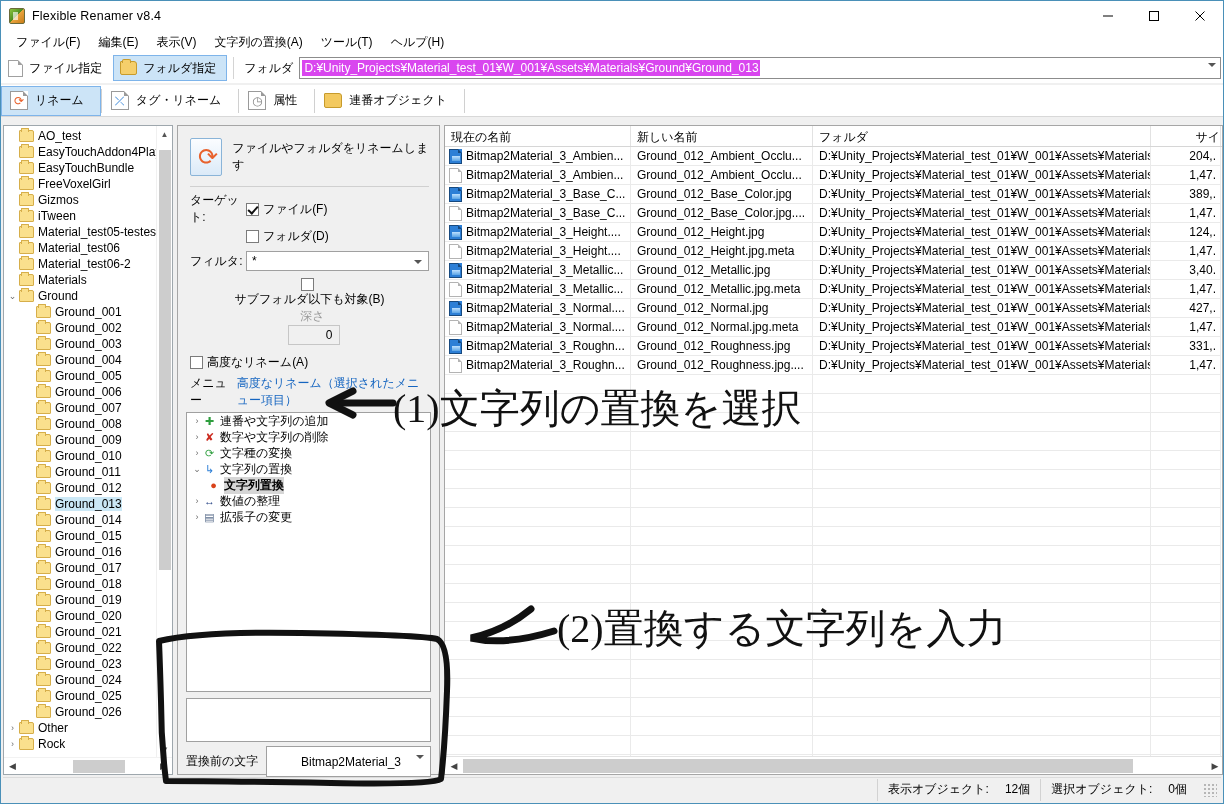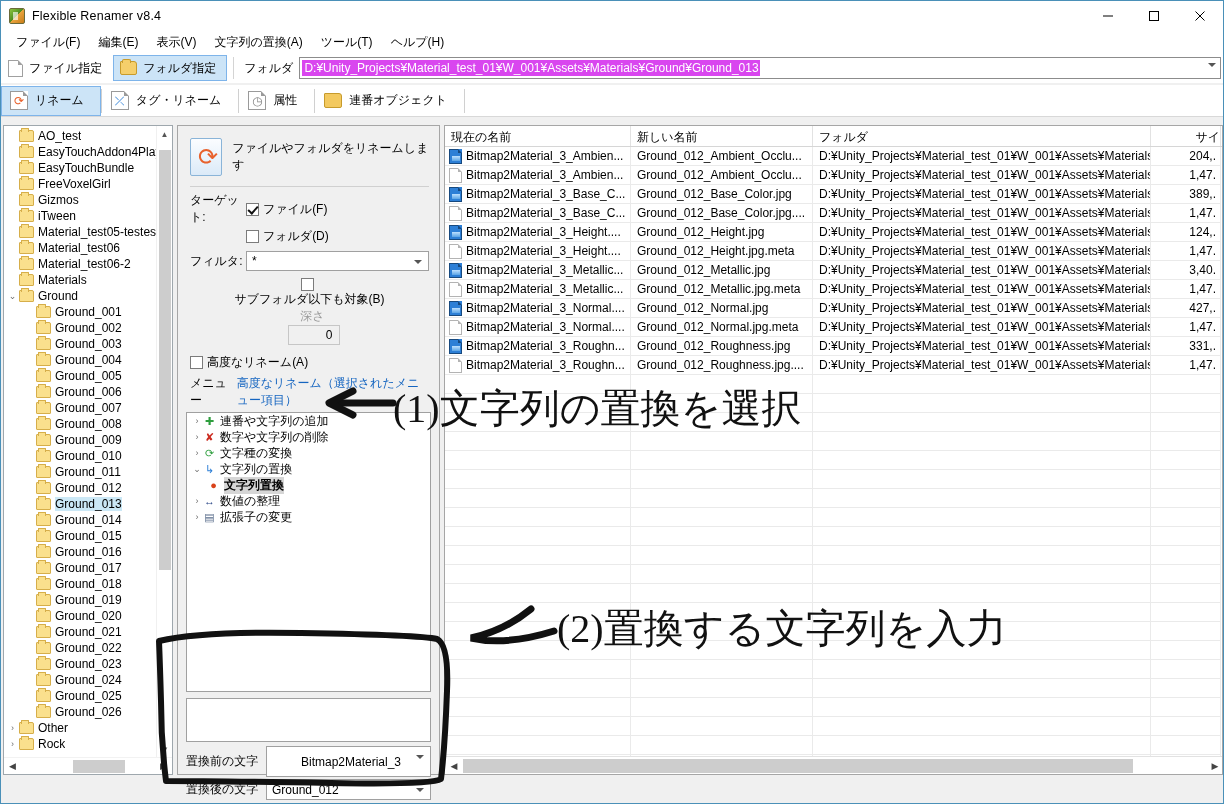--- a/index.html
+++ b/index.html
@@ -915,20 +915,31 @@
       </div>
     <div class="list-hscroll">
       <div class="lhs-l">◀</div>
       <div class="lhs-track">
         <div class="lhs-thumb" style="left:0;width:670px;"></div>
       </div>
       <div class="lhs-r">▶</div>
     </div>
   </div>
 
+  <div class="statusbar">
+    <div class="sb-seg">
+      <span>表示オブジェクト:</span>
+      <span>12個</span>
+    </div>
+    <div class="sb-seg">
+      <span>選択オブジェクト:</span>
+      <span>0個</span>
+    </div>
+    <div class="sb-grip"></div>
+  </div>
 
   <svg class="overlay" viewBox="0 0 1224 804">
 
     <path d="M392,402 L330,402" stroke="#111" stroke-width="7" stroke-linecap="round" fill="none"></path>
     <path d="M352,390 L328,402 L352,414" stroke="#111" stroke-width="7" stroke-linecap="round" stroke-linejoin="round" fill="none"></path>
 
     <path d="M553,630 Q505,645 470,637 Q503,630 530,608" stroke="#111" stroke-width="7" stroke-linecap="round" fill="none"></path>
 
     <path d="M158,640 Q200,630 300,632 Q420,634 436,638 Q448,644 446,690
              Q444,745 440,778 Q430,784 330,782 Q210,780 165,780

